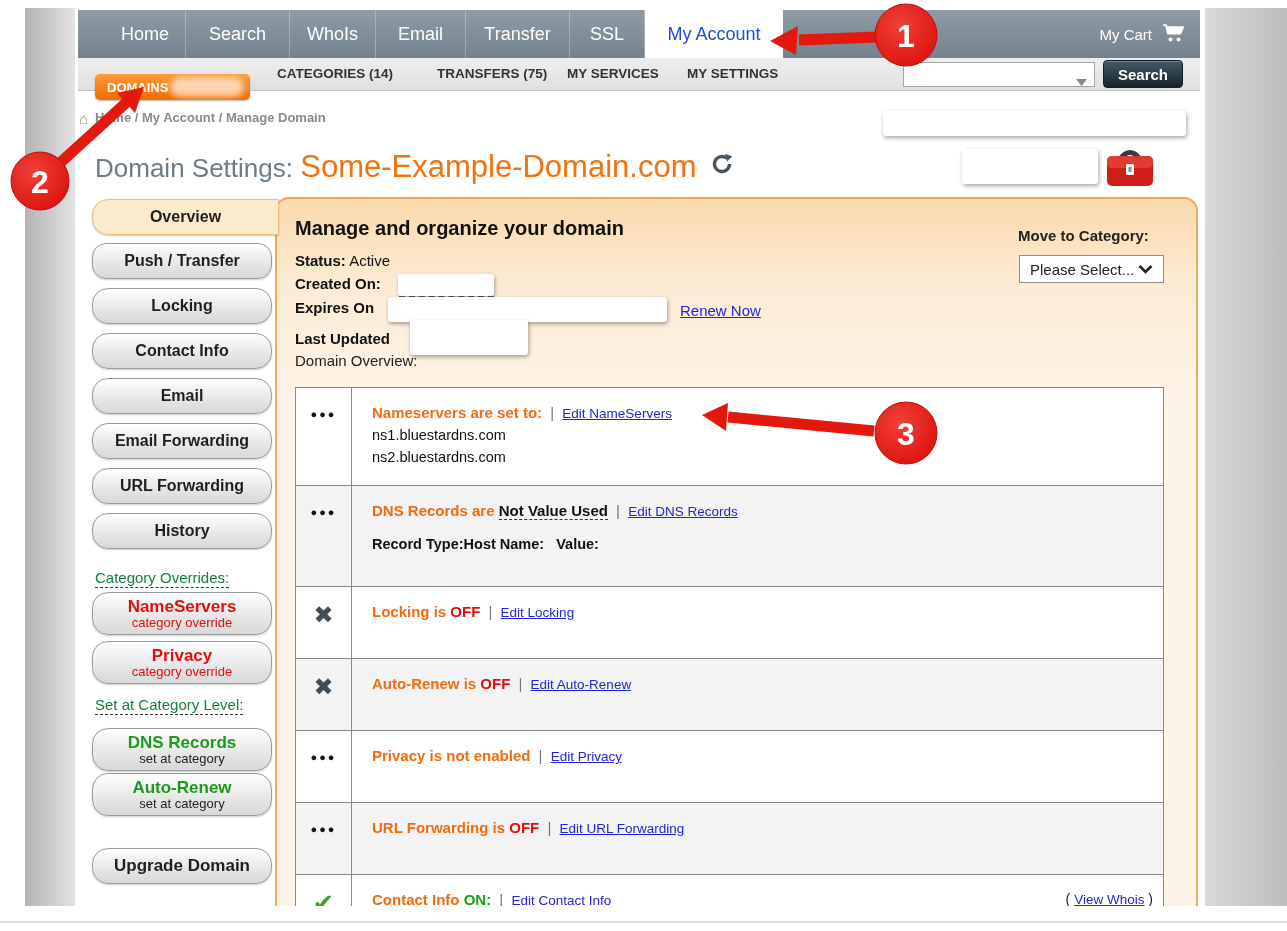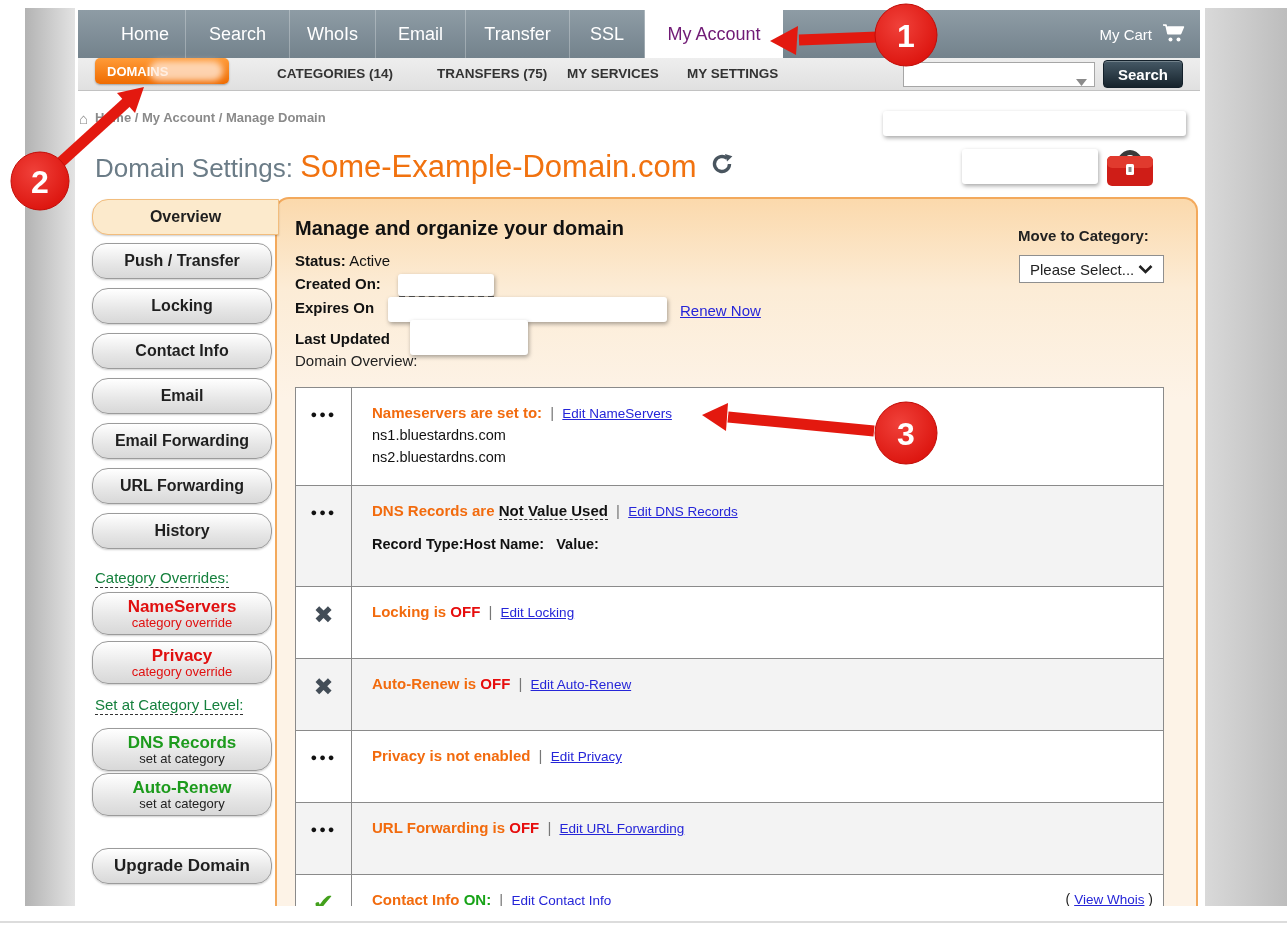--- a/index.html
+++ b/index.html
@@ -11,27 +11,27 @@
   #strip-left{left:25px;width:50px;background:linear-gradient(90deg,#b3b3b3,#e3e3e3);}
   #strip-right{left:1205px;width:82px;background:linear-gradient(90deg,#d9d9d9,#bdbdbd);}
   #bottom-strip{position:absolute;left:0;top:906px;width:1287px;height:25px;background:#fff;z-index:6;}
   #bottom-line{position:absolute;left:0;top:921px;width:1287px;height:2px;background:#dcdcdc;z-index:7;}
 
   
   #topnav{position:absolute;left:78px;top:10px;width:1122px;height:48px;z-index:2;
           background:linear-gradient(#8e9ca5,#73828c);display:flex;align-items:stretch;padding-left:27px;box-sizing:border-box;}
   .nav-tab{display:flex;align-items:center;justify-content:center;color:#fff;font-size:18px;
            border-right:1px solid rgba(255,255,255,.28);cursor:pointer;white-space:nowrap;}
-  .nav-tab.active{background:#fff;color:#701a75;border-right:none;}
+  .nav-tab.active{background:#fff;color:#1d4ed8;border-right:none;}
   #mycart{position:absolute;right:12px;top:0;height:48px;display:flex;align-items:center;gap:9px;color:#fff;font-size:15px;cursor:pointer;}
 
   
   #subnav{position:absolute;left:78px;top:58px;width:1122px;height:33px;z-index:2;
           background:linear-gradient(#eeeeee,#e0e0e0);border-bottom:1px solid #c2c2c2;box-sizing:border-box;}
-  #domains-btn{position:absolute;left:17px;top:0;width:134px;height:26px;border-radius:5px;cursor:pointer;
+  #domains-btn{position:absolute;left:17px;top:16px;width:155px;height:26px;border-radius:5px;cursor:pointer;
           background:linear-gradient(#ff9b38,#ef6b00);color:#fff;font-weight:bold;font-size:13px;
           display:flex;align-items:center;padding-left:12px;box-sizing:border-box;box-shadow:0 1px 2px rgba(0,0,0,.3);}
   #domains-smudge{position:absolute;right:6px;top:3px;width:74px;height:20px;border-radius:10px;
           background:rgba(255,233,216,.78);filter:blur(3px);}
   .subnav-item{position:absolute;top:8px;font-size:13.5px;font-weight:bold;color:#333;cursor:pointer;white-space:nowrap;}
   #subnav-combo{position:absolute;left:825px;top:4px;width:192px;height:25px;background:#fff;border:1px solid #a6a6a6;box-sizing:border-box;}
   #subnav-combo input{position:absolute;left:2px;top:2px;width:160px;height:19px;border:none;outline:none;font-size:13px;}
   #combo-arrow{position:absolute;right:7px;top:9px;}
   #search-btn{position:absolute;left:1025px;top:2px;width:80px;height:28px;border-radius:4px;border:1px solid #13202a;box-sizing:border-box;
           background:linear-gradient(#46596600,#000);background:linear-gradient(#465966,#16232c);color:#fff;font-weight:bold;font-size:15px;

